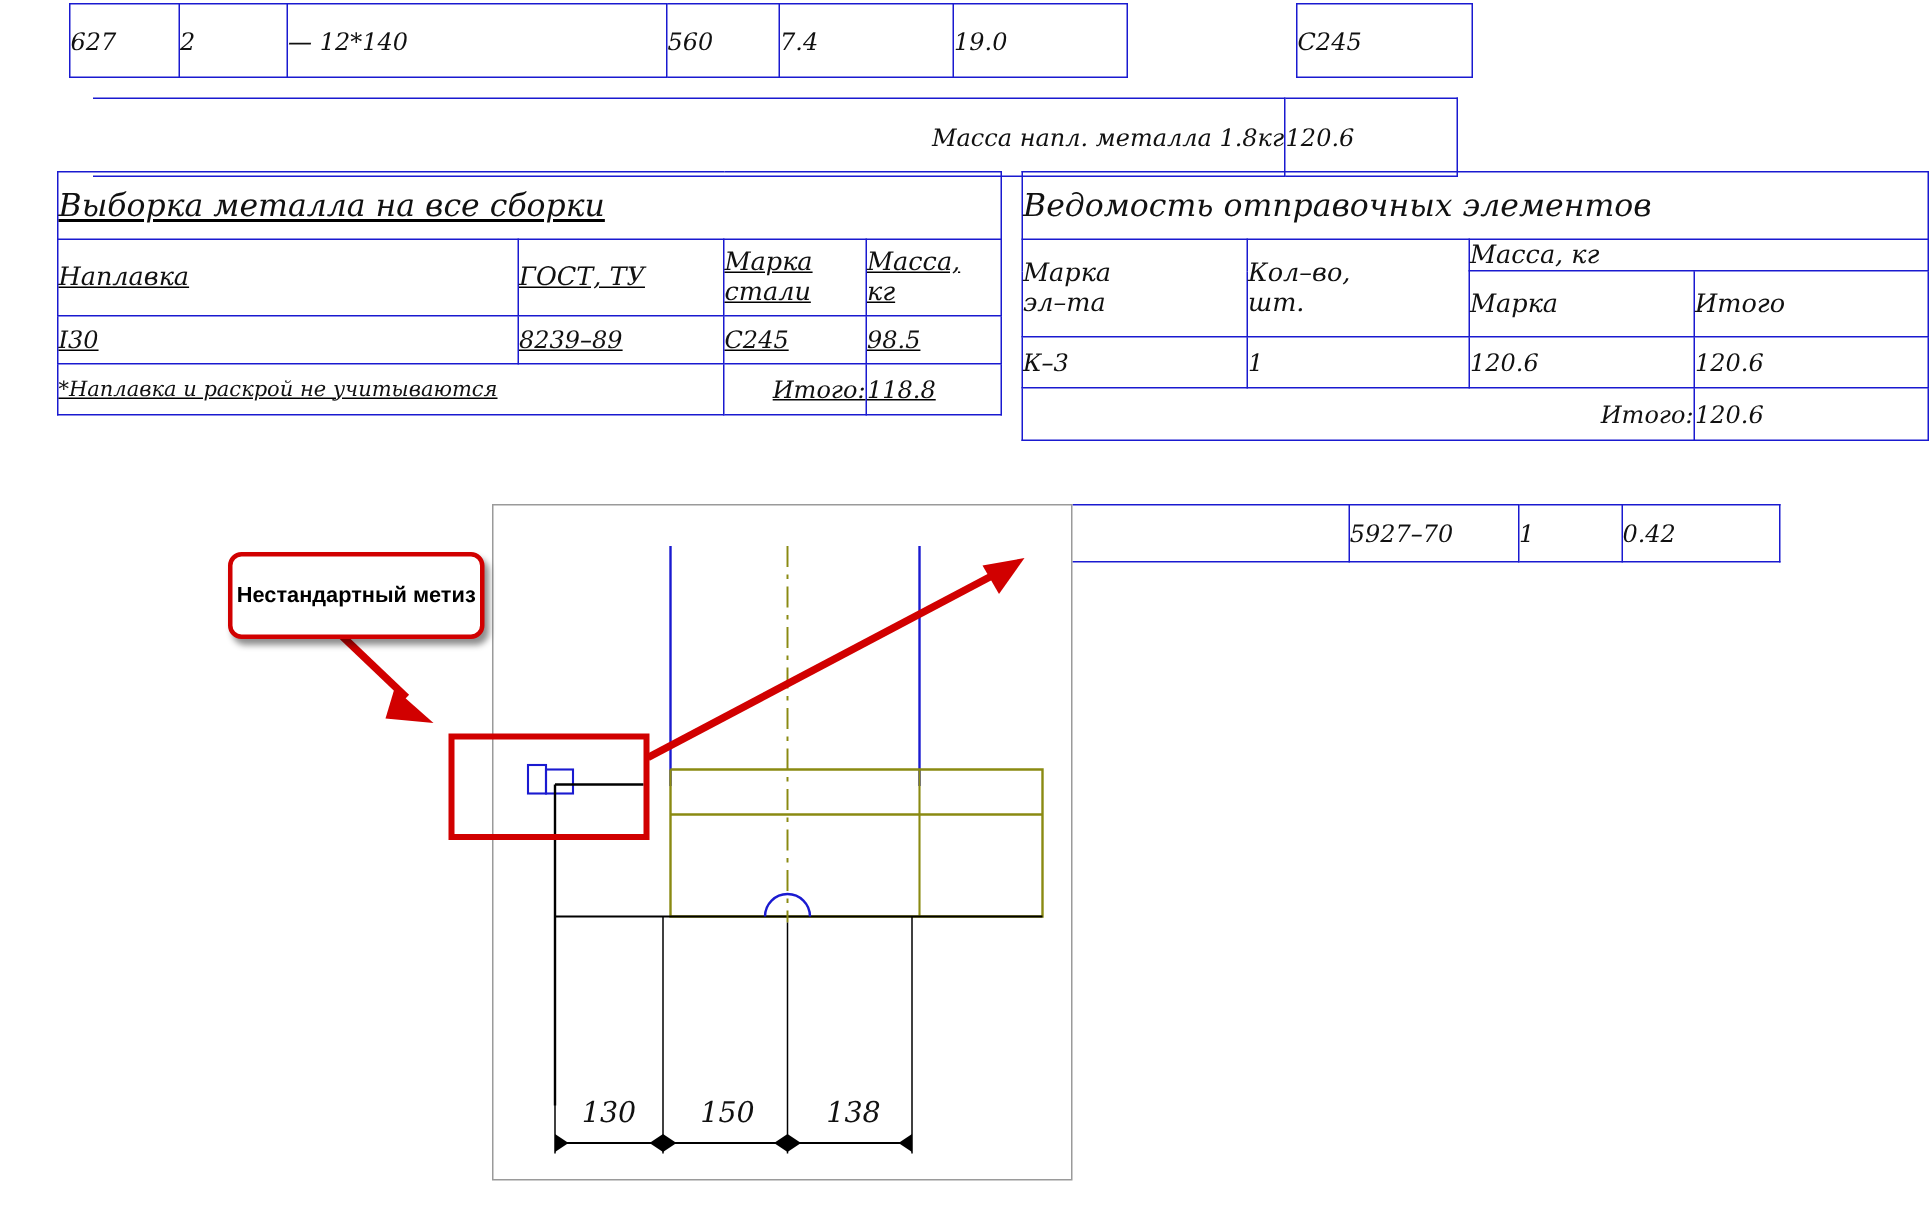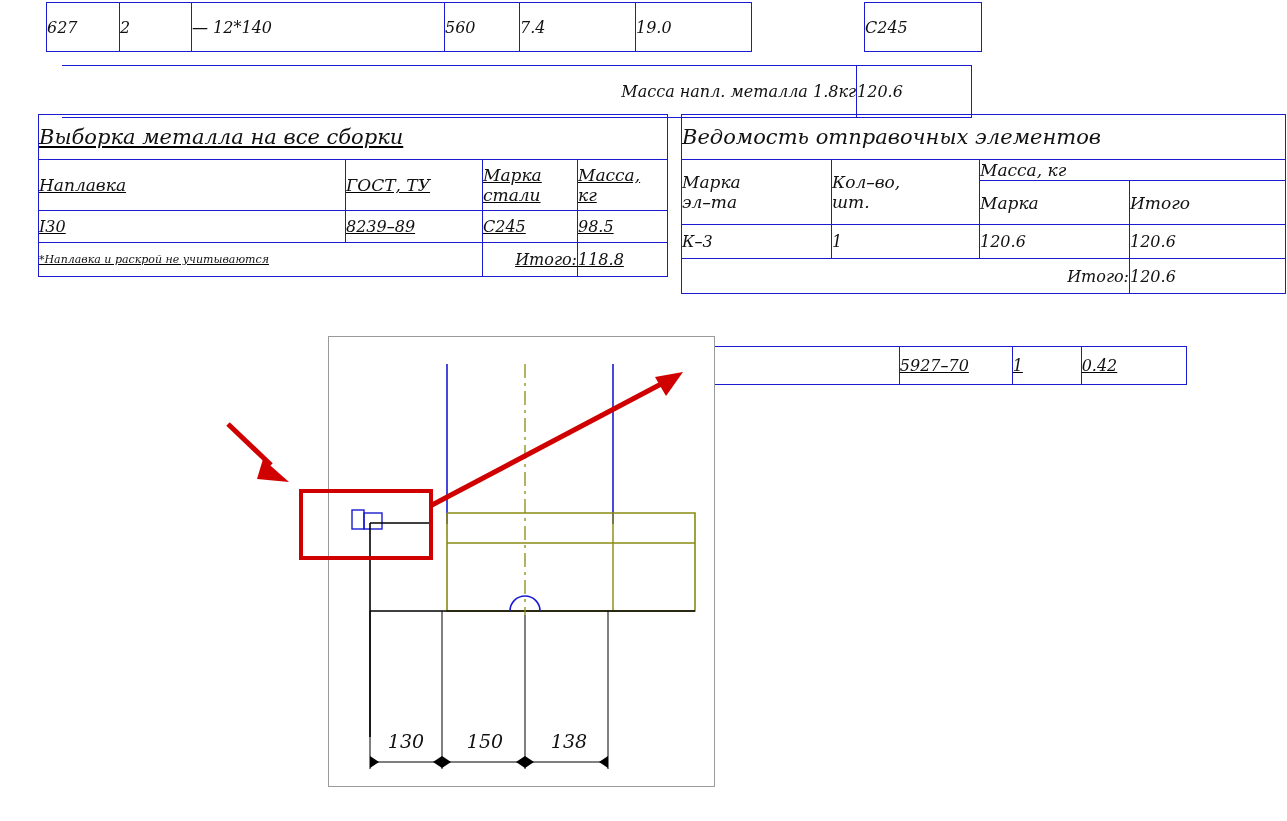--- a/index.html
+++ b/index.html
@@ -35,39 +35,39 @@
     padding: 0;
     font-family: "DejaVu Serif", serif;
     white-space: pre-line;
   }
   .noleft { border-left: none !important; }
   .blank { border: none !important; }
 
   .t-title { font-size: 21px; }
   .t-head { font-size: 17px; }
   .t-cell { font-size: 16px; }
-  .t-small { font-size: 11px; }
+  .t-small { font-size: 14px; }
   .left { text-align: left; padding-left: 6px; }
   .right { text-align: right; padding-right: 8px; }
 
   
   #top-strip { left: 46px; top: 2px; }
   #top-strip td { height: 48px; }
 
   #mass-row { left: 62px; top: 51px; margin-top: 14px; }
   #mass-row td { height: 51px; }
 
   
   #left-table { left: 38px; top: 114px; text-decoration: underline; }
 
   
   #right-table { left: 681px; top: 114px; }
 
   
-  #extra-table { left: 681px; top: 346px; text-decoration: underline; }
+  #extra-table { left: 681px; top: 336px; }
 
   
   #drawing {
     position: absolute;
     left: 328px;
     top: 336px;
     width: 385px;
     height: 449px;
     border: 1px solid #9a9a9a;
     background: #fff;
@@ -298,14 +298,18 @@
 
   <svg class="annot-svg">
 
     <line x1="432" y1="505" x2="663" y2="383" stroke="#d10000" stroke-width="5"></line>
     <path d="M683,372 L655,377 L666,396 Z" fill="#d10000"></path>
 
     <line x1="228" y1="424" x2="271" y2="465" stroke="#d10000" stroke-width="5"></line>
     <path d="M289,482 L263,459 L257,479 Z" fill="#d10000"></path>
   </svg>
 
+  <div class="callout">
+    <span>Нестандартный
+метиз</span>
+  </div>
 
 </div>
 
 </body></html>

